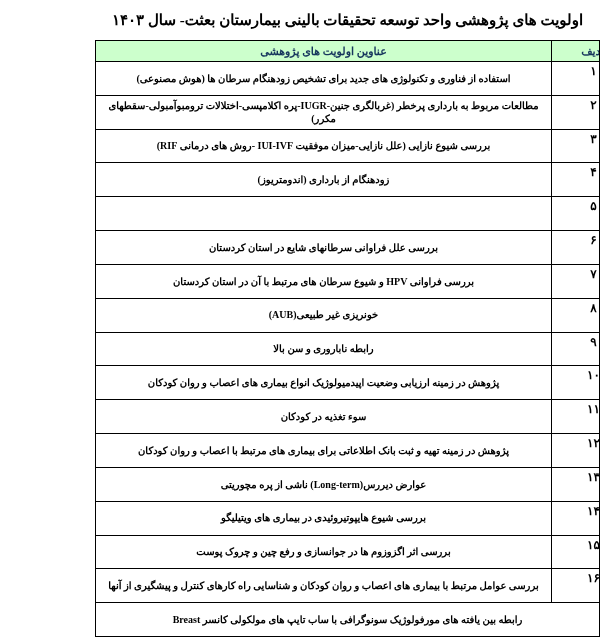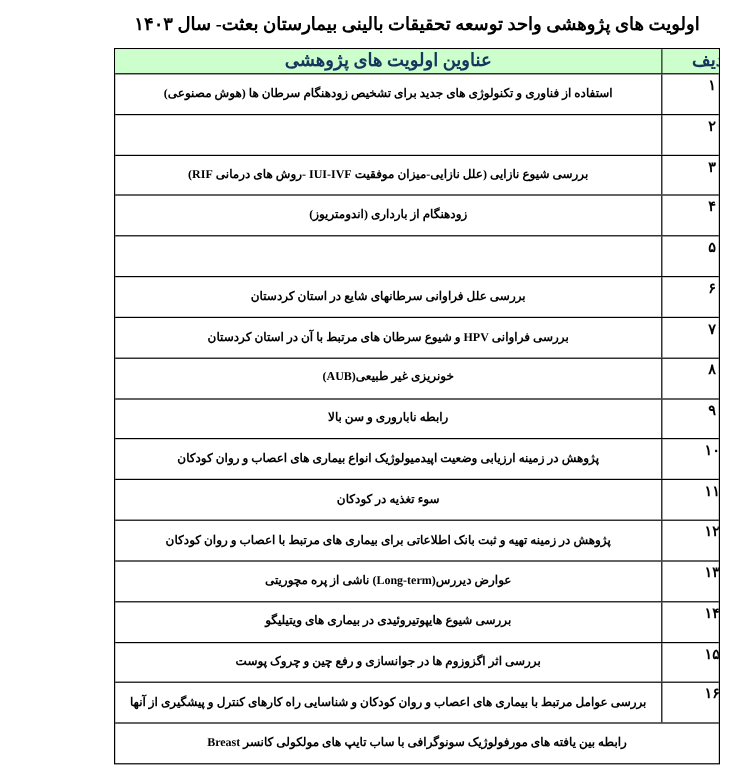--- a/index.html
+++ b/index.html
@@ -59,21 +59,21 @@
   .cell--title{
     flex:1 1 auto;
     font-size:10px;font-weight:bold;
     text-align:center;
     padding:0 8px;
     line-height:1.35;
   }
   .tr--head .cell{
     background:var(--header-bg);
     color:var(--header-text);
-    font-size:15px;font-weight:bold;
+    font-size:11px;font-weight:bold;
     align-items:center;padding-top:0;
   }
 </style>
 </head>
 <body>
 
 <div class="page">
   <div class="doc-title">اولویت های پژوهشی واحد توسعه تحقیقات بالینی بیمارستان بعثت- سال ۱۴۰۳</div>
 
   <div class="tbl">
@@ -82,20 +82,21 @@
       <div class="cell cell--title">عناوین اولویت های پژوهشی</div>
     </div>
     <div id="table-body" style="display:contents">
   <div class="tr">
     <div class="cell cell--num">۱</div>
     <div class="cell cell--title">استفاده از فناوری و تکنولوژی های جدید برای تشخیص زودهنگام سرطان ها (هوش مصنوعی)</div>
   </div>
 
   <div class="tr">
     <div class="cell cell--num">۲</div>
+    <div class="cell cell--title">مطالعات مربوط به بارداری پرخطر (غربالگری جنین-IUGR-پره اکلامپسی-اختلالات ترومبوآمبولی-سقطهای مکرر)</div>
   </div>
 
   <div class="tr">
     <div class="cell cell--num">۳</div>
     <div class="cell cell--title">بررسی شیوع نازایی (علل نازایی-میزان موفقیت IUI-IVF -روش های درمانی RIF)</div>
   </div>
 
   <div class="tr">
     <div class="cell cell--num">۴</div>
     <div class="cell cell--title">زودهنگام از بارداری (اندومتریوز)</div>

